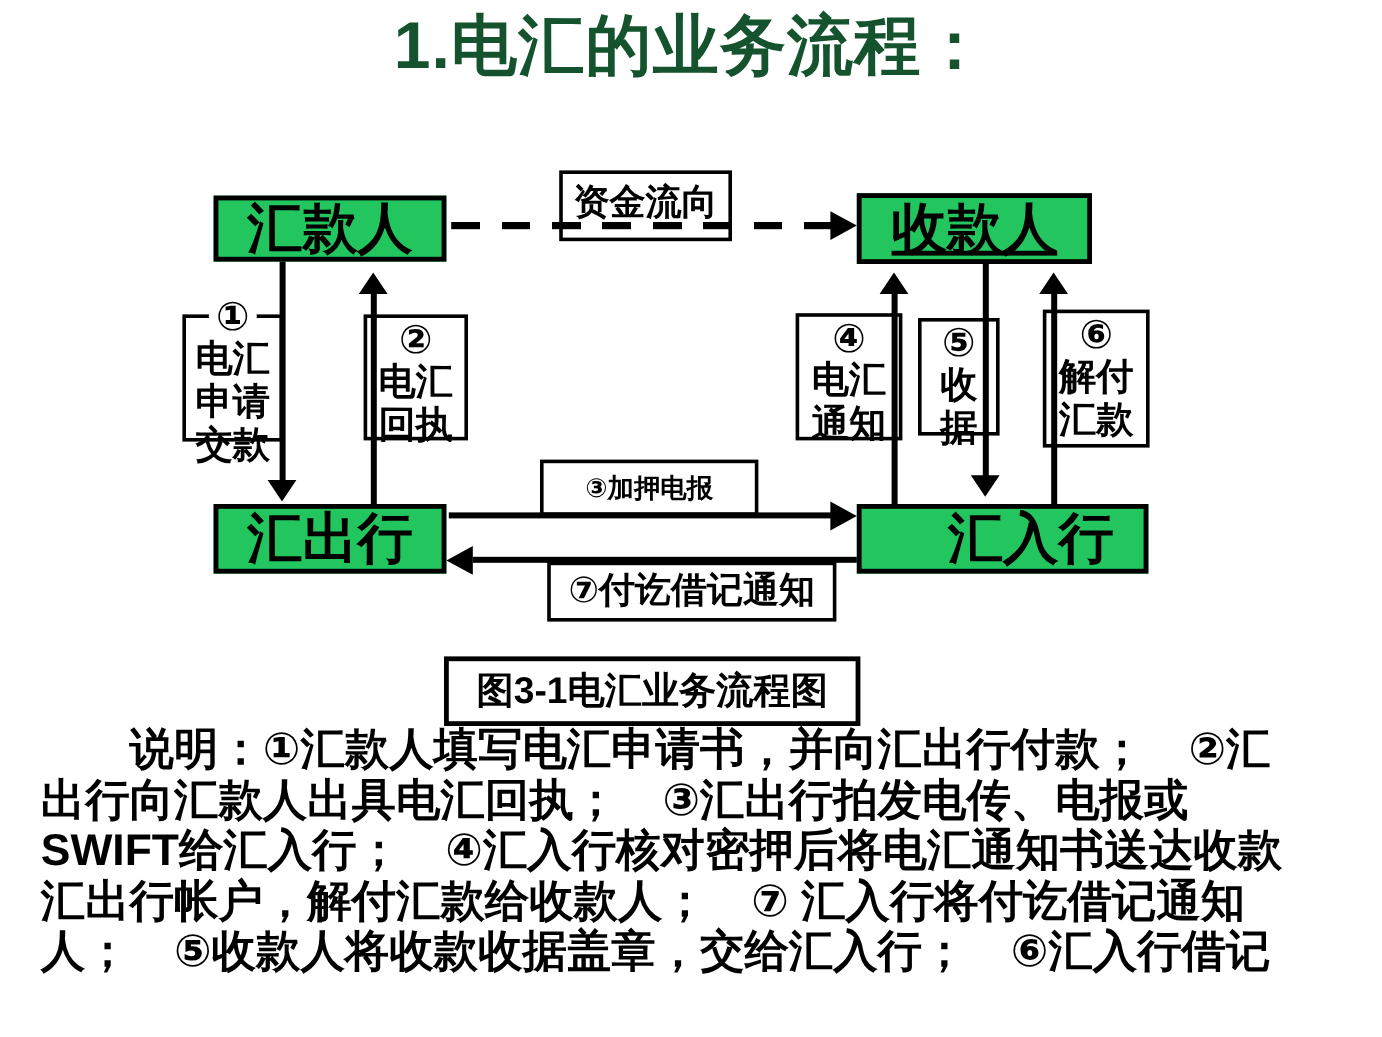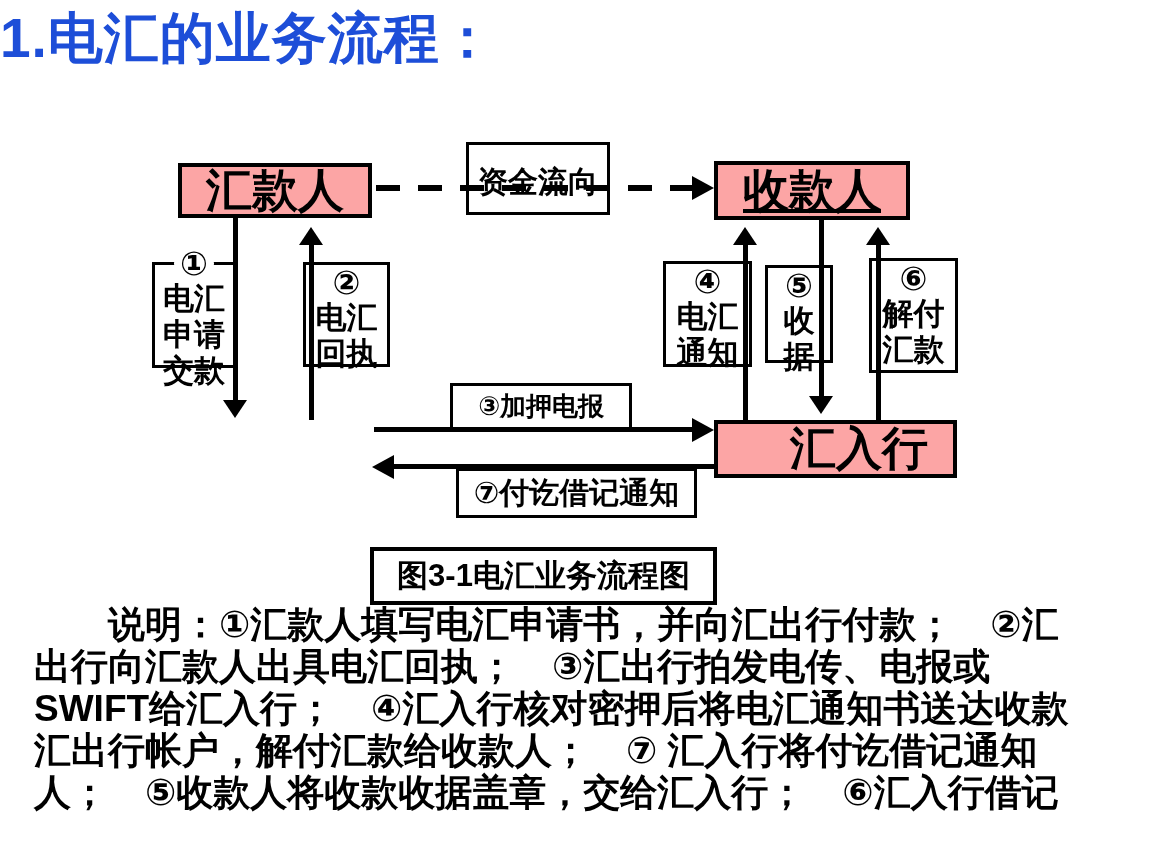--- a/index.html
+++ b/index.html
@@ -3,41 +3,41 @@
 <meta charset="utf-8">
 <style>
   * { margin:0; padding:0; box-sizing:content-box; }
   html,body { background:#ffffff; }
   .slide {
     position:relative; width:1152px; height:864px; background:#ffffff;
     font-family:"Liberation Sans","DejaVu Sans",sans-serif; color:#000;
     overflow:hidden;
   }
   .title {
-    position:absolute; left:0; top:2px; width:100%; 
-    font-size:55px; font-weight:bold; color:#1d4ed8; letter-spacing:1px;
+    position:absolute; left:0; top:2px; width:100%; text-align:center;
+    font-size:55px; font-weight:bold; color:#14532d; letter-spacing:1px;
     white-space:nowrap;
   }
   
   .node {
-    position:absolute; background:#fca5a5; border:4px solid #000;
+    position:absolute; background:#22c55e; border:4px solid #000;
     display:flex; align-items:center; justify-content:center;
     font-weight:bold; font-size:46px; white-space:nowrap;
   }
   .node-remitter        { left:178px; top:163px; width:186px; height:47px; }
   .node-payee           { left:714px; top:161px; width:188px; height:51px;text-decoration:underline; }
   .node-remitting-bank  { left:178px; top:420px; width:186px; height:50px; }
   .node-receiving-bank  { left:714px; top:420px; width:188px; height:50px;padding-left:47px; }
   
   .wbox {
     position:absolute; background:#fff; border:3px solid #000;
     text-align:center; font-weight:bold; white-space:nowrap;
   }
-  .funds-box { left:466px; top:142px; width:138px; height:50px; font-size:30px; padding-top:17px; }
-  .box3      { left:450px; top:383px; width:176px; height:41px; font-size:26px; line-height:41px; }
+  .funds-box { left:466px; top:142px; width:138px; height:50px; font-size:30px; padding-top:3px; }
+  .box3      { left:450px; top:383px; width:176px; height:41px; font-size:22px; line-height:41px; }
   .box7      { left:427px; top:468px; width:235px; height:44px; font-size:30px; line-height:44px;margin-left:29px; }
   .caption-box { left:370px; top:524px; width:339px; height:50px; border-width:4px; font-size:31px; line-height:50px;margin-top:23px; }
   
   .step {
     position:absolute; background:#fff; border:3px solid #000;
     text-align:center; font-weight:bold; font-size:31px; line-height:36px;
     overflow:visible;
   }
   .step .num { display:block; font-size:33px; line-height:33px; margin:1px auto 1px; }
   .step.straddle .num {
@@ -85,20 +85,21 @@
 </style>
 </head>
 <body>
 
 <div class="slide">
 
   <div class="title">1.电汇的业务流程：</div>
 
   <div class="node node-remitter">汇款人</div>
   <div class="node node-payee">收款人</div>
+  <div class="node node-remitting-bank">汇出行</div>
   <div class="node node-receiving-bank">汇入行</div>
 
   <div class="wbox funds-box">资金流向</div>
   <div class="dashline"></div>
   <div class="ah ah-right ahf"></div>
 
   <div class="step step-1 straddle">
     <span class="num">①</span>
     <div>电汇</div>
     <div>申请</div>

